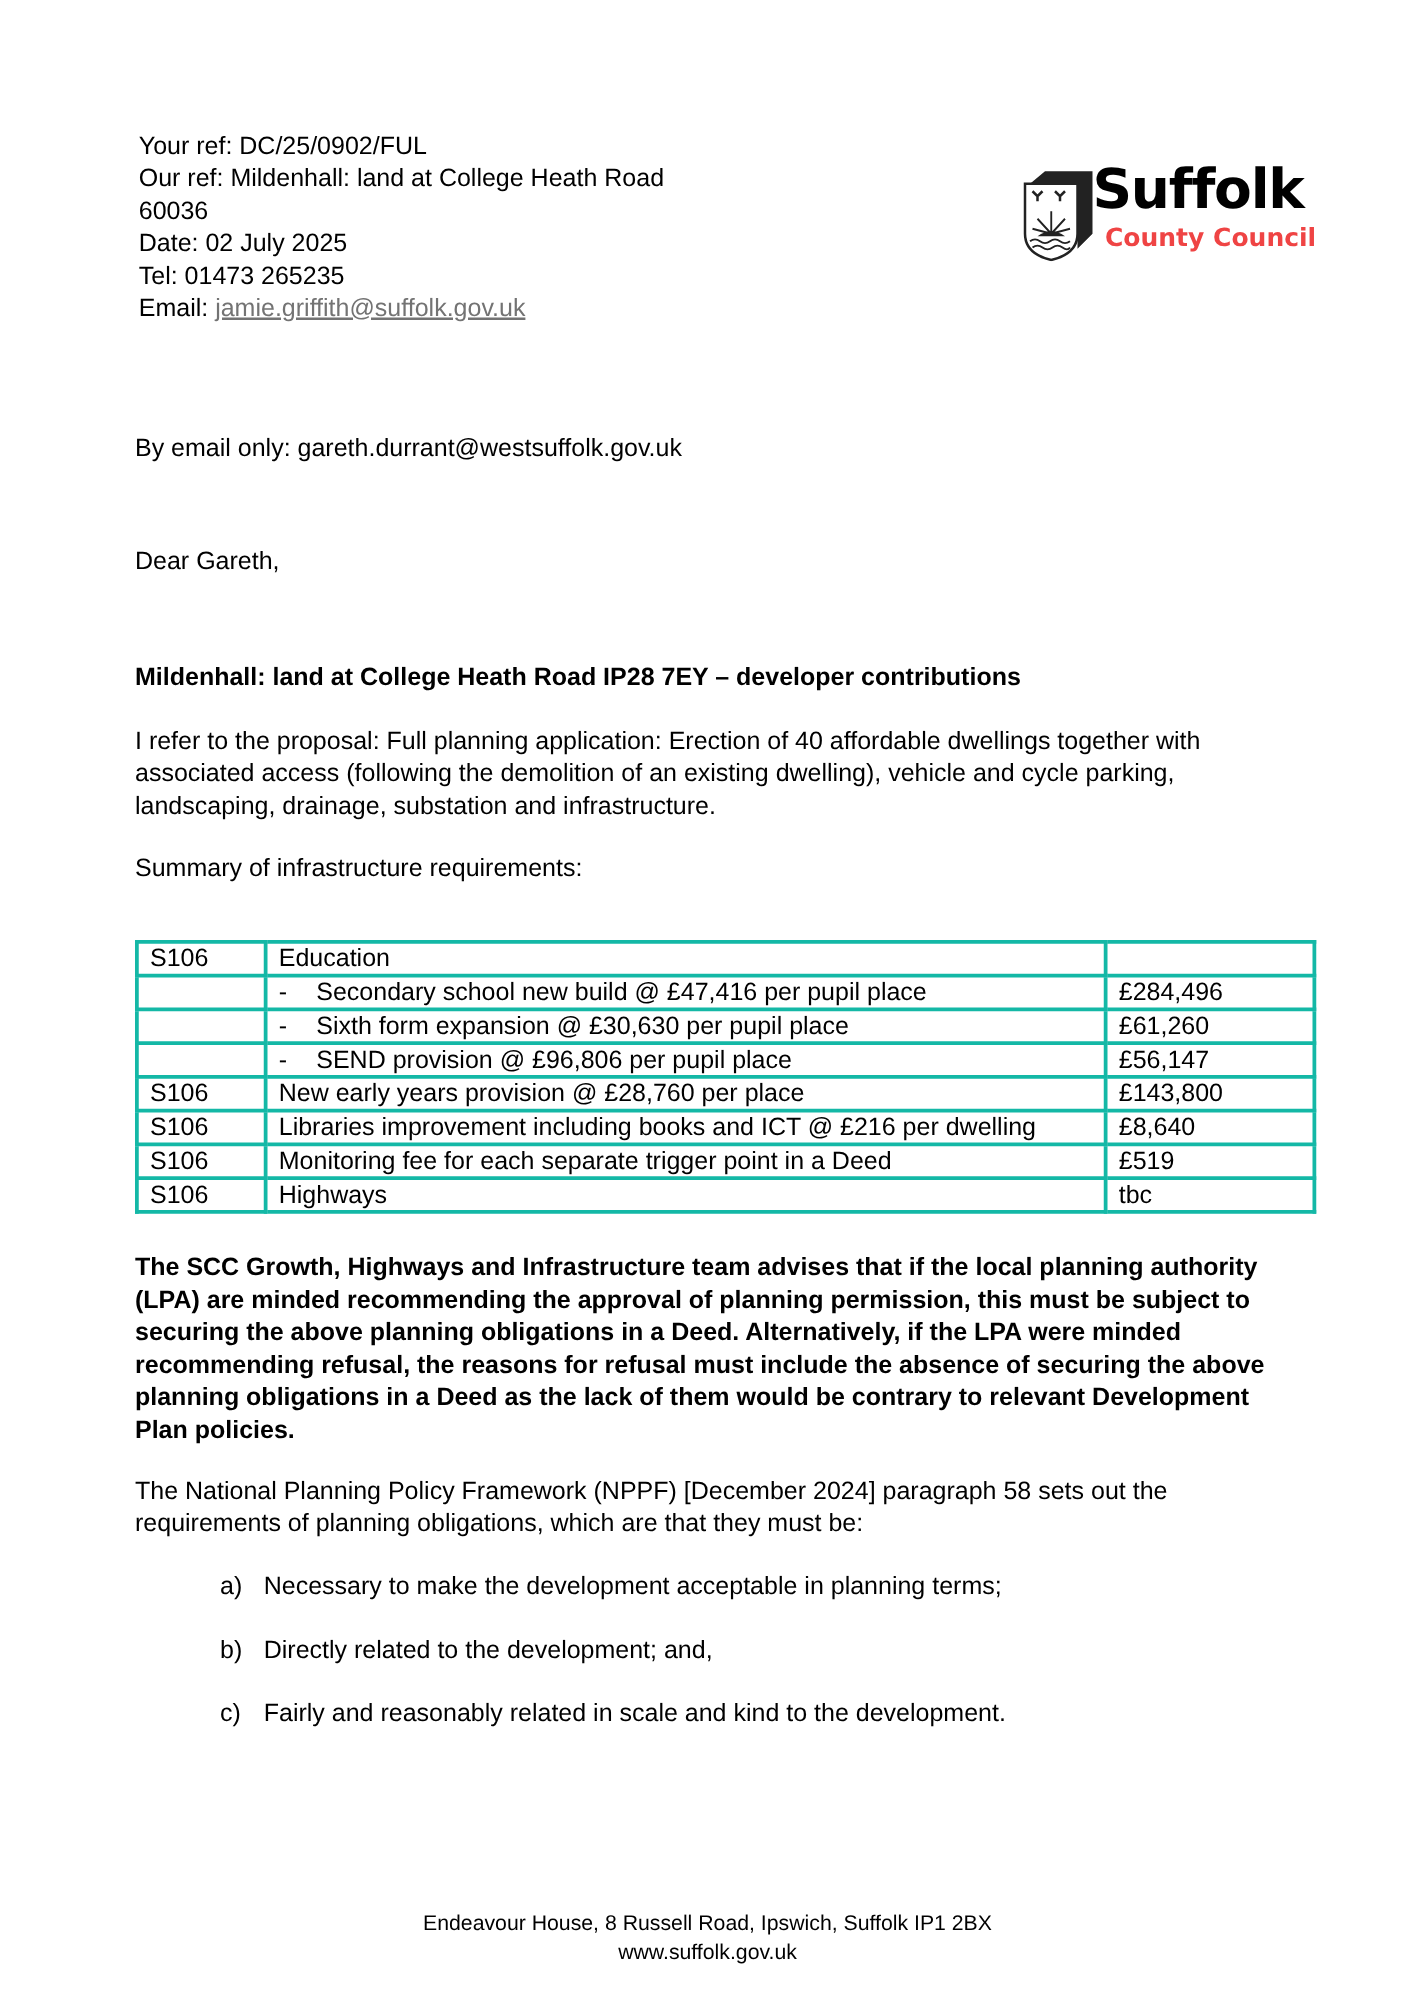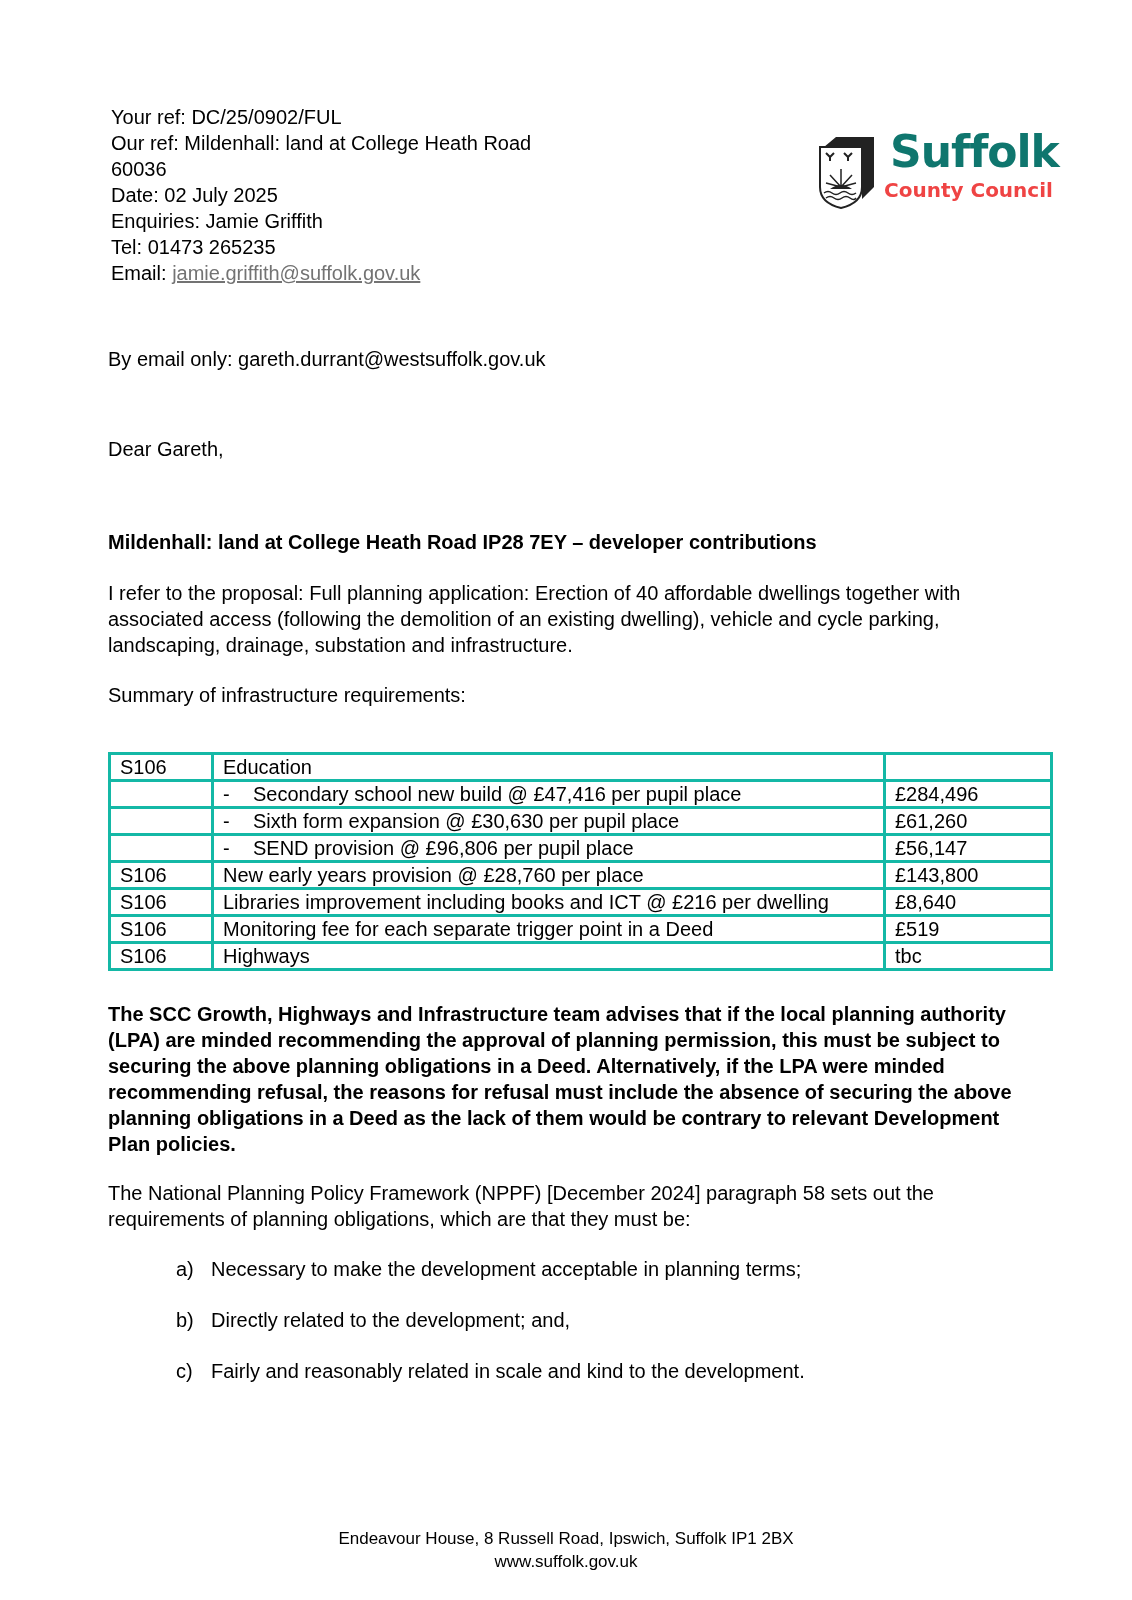--- a/index.html
+++ b/index.html
@@ -3,21 +3,21 @@
 <meta charset="utf-8">
 <style>
   html, body { margin: 0; padding: 0; background: #ffffff; }
   body { width: 1132px; height: 1600px; position: relative; font-family: "Liberation Sans", sans-serif; color: #000; overflow: hidden; }
   .page { position: absolute; left: 0; top: 0; width: 1132px; height: 1576px; }
   .refs { position: absolute; left: 111px; top: 104px; font-size: 20px; line-height: 26px; }
   .refs div { white-space: nowrap; }
   .refs a { color: #737373; text-decoration: underline; }
   .logo { position: absolute; left: 818px; top: 133px; width: 245px; height: 80px; }
   .logo .crest { position: absolute; left: 0; top: 2px; width: 58px; height: 74px; }
-  .logo .name { position: absolute; left: 72px; top: -6px; font-family: "DejaVu Sans", sans-serif; font-weight: bold; font-size: 44px; color: #0f766e; letter-spacing: -1px; line-height: 50px; }
+  .logo .name { position: absolute; left: 56px; top: -6px; font-family: "DejaVu Sans", sans-serif; font-weight: bold; font-size: 44px; color: #000000; letter-spacing: -1px; line-height: 50px; }
   .logo .sub { position: absolute; left: 66px; top: 44px; font-family: "DejaVu Sans", sans-serif; font-weight: bold; font-size: 20px; color: #ef4444; line-height: 26px; }
   .block { position: absolute; left: 108px; font-size: 20px; line-height: 26px; }
   .bold { font-weight: bold; }
   table.req { position: absolute; left: 108px; top: 752px; width: 945px; border-collapse: collapse; font-size: 20px; }
   table.req td { border: 3px solid #14b8a6; padding: 0 9px; line-height: 24px; vertical-align: top; }
   table.req td.c1 { width: 82px; }
   table.req td.c3 { width: 146px; }
   .sub-item { padding-left: 38px; }
   .sub-item .dash { display: inline-block; width: 30px; }
   .list { position: absolute; left: 176px; font-size: 20px; line-height: 26px; }
@@ -27,21 +27,20 @@
 </head>
 <body>
 
 <div class="page">
 
   <div class="refs">
     <div>Your ref: DC/25/0902/FUL</div>
     <div>Our ref: Mildenhall: land at College Heath Road</div>
     <div>60036</div>
     <div>Date: 02 July 2025</div>
-    <div>Enquiries: Jamie Griffith</div>
     <div>Tel: 01473 265235</div>
     <div><span>Email: </span><a>jamie.griffith@suffolk.gov.uk</a></div>
   </div>
 
   <div class="logo">
     <svg class="crest" viewBox="0 0 58 74">
       <polygon points="6,12 18,2 56,2 56,52 44,64 44,14" fill="#222"></polygon>
       <path d="M2,12 L44,12 L44,52 Q44,68 23,73 Q2,68 2,52 Z" fill="#fff" stroke="#222" stroke-width="2"></path>
       <path d="M8,18 l4,4 l4,-4 M12,22 v4" stroke="#222" stroke-width="2" fill="none"></path>
       <path d="M26,18 l4,4 l4,-4 M30,22 v4" stroke="#222" stroke-width="2" fill="none"></path>

